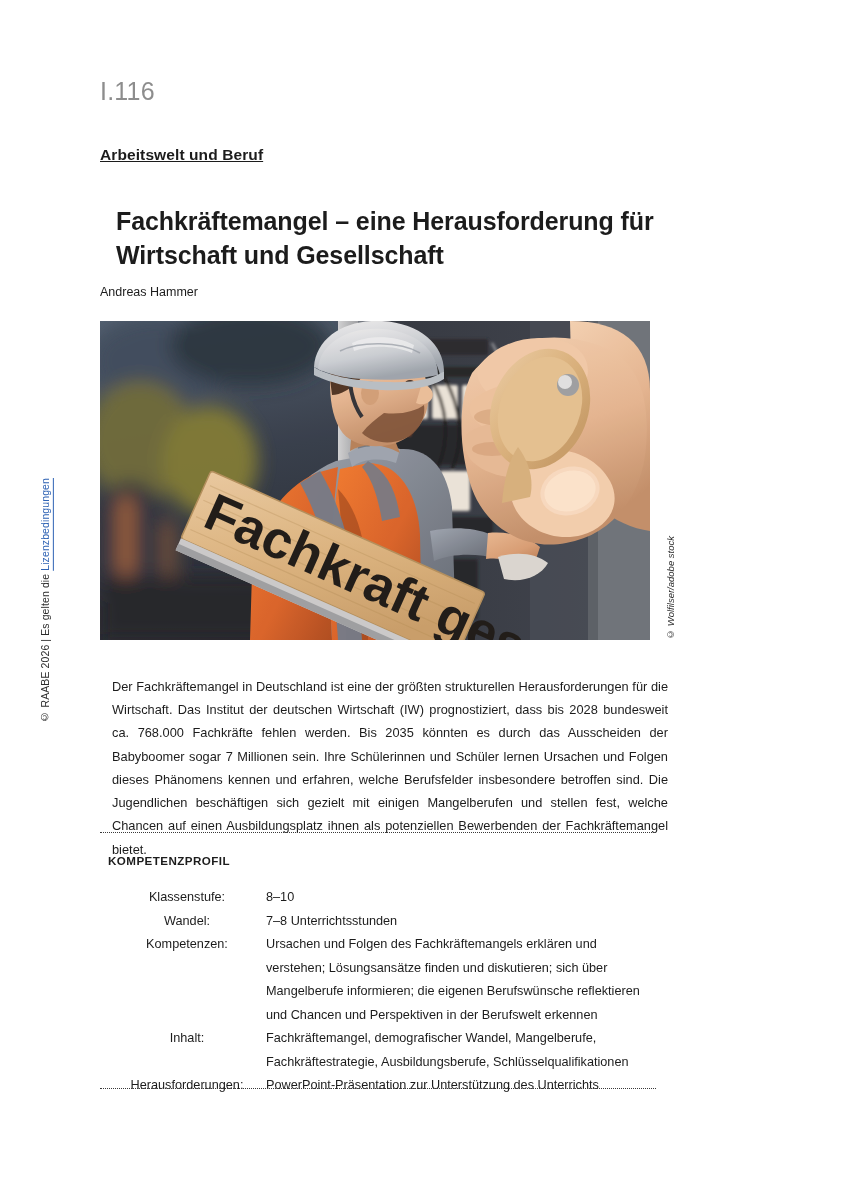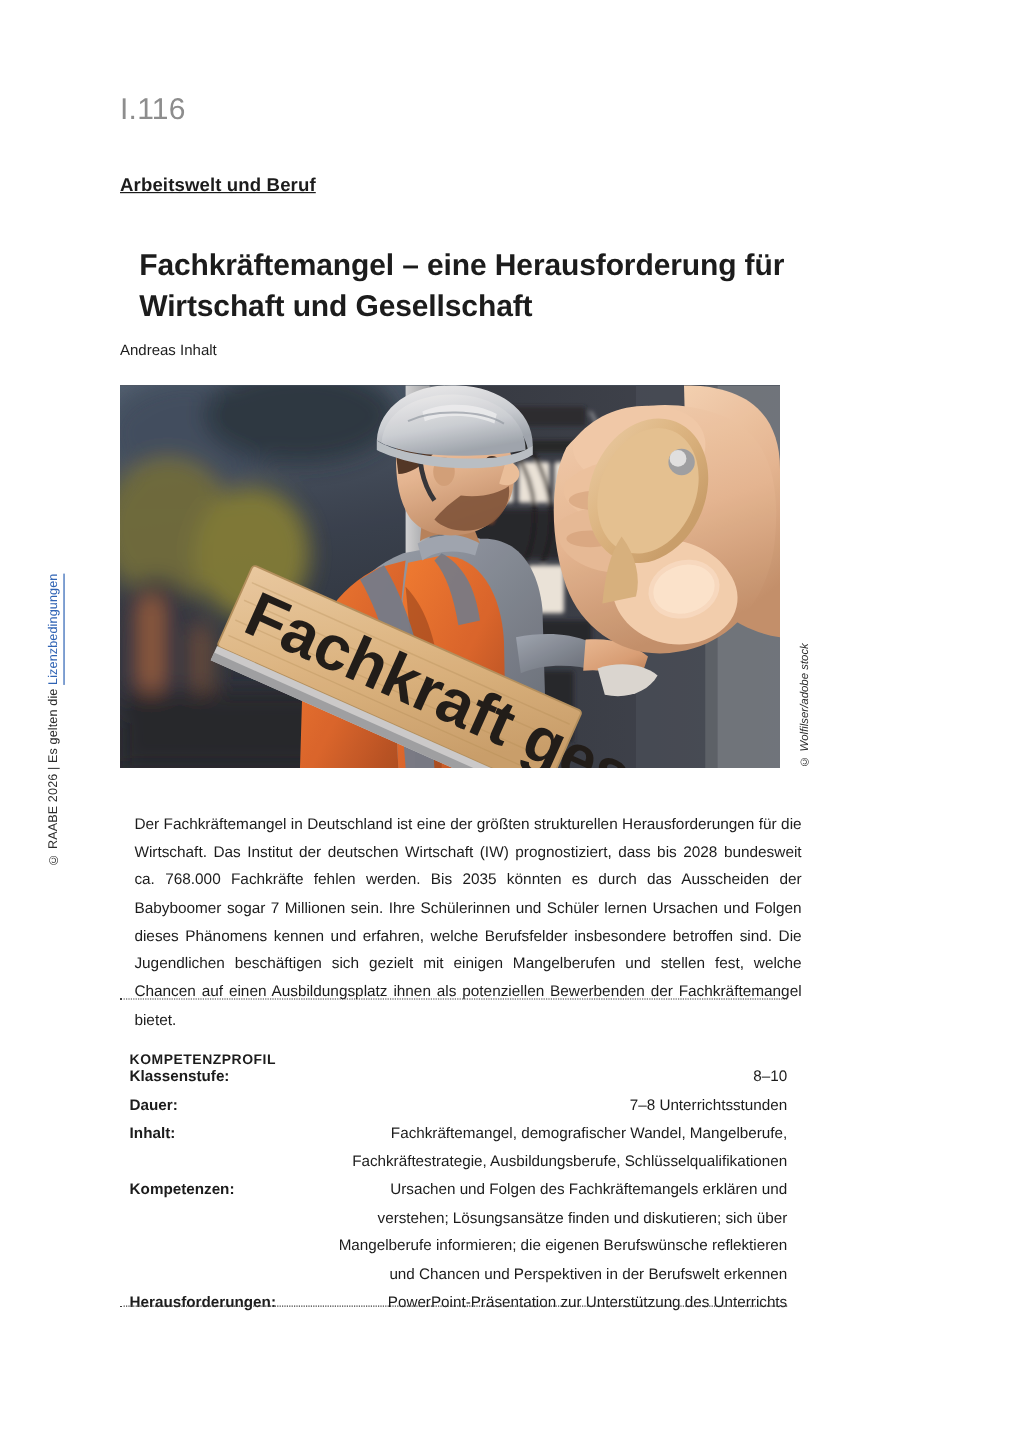--- a/index.html
+++ b/index.html
@@ -164,65 +164,64 @@
   
   .kp-title {
     position: absolute;
     left: 8px;
     top: 855px;
     font-size: 11.6px;
     font-weight: 700;
     letter-spacing: 0.45px;
     color: #1c1c1c;
     line-height: 1;
-    margin-top: 23px;
   }
 
   .kp-table {
     position: absolute;
     left: 8px;
     top: 886px;
     width: 548px;
     border-collapse: collapse;
   }
   .kp-table td {
     vertical-align: top;
     padding: 0;
     font-size: 12.7px;
     line-height: 1.85;
     color: #1c1c1c;
   }
   .kp-table td.k {
     width: 158px;
-    font-weight: 700;
+    font-weight: 400;
     white-space: nowrap;
+    text-align: center;
   }
   .kp-table td.v {
     font-weight: 400;
-    text-align: right;
   }
 </style>
 </head>
 <body>
 
 <div class="page">
 
   <div class="side-rail">
     <div class="vtext"><span>© RAABE 2026 | Es gelten die </span><span class="vlink">Lizenzbedingungen</span></div>
   </div>
 
   <div class="content">
 
     <div class="issue-code">I.116</div>
 
     <div class="kicker">Arbeitswelt und Beruf</div>
 
     <h1 class="headline">Fachkräftemangel – eine Herausforderung für Wirtschaft und Gesellschaft</h1>
 
-    <div class="author">Andreas Inhalt</div>
+    <div class="author">Andreas Hammer</div>
 
     <div class="hero-wrap">
       <div class="hero">
         <svg viewBox="0 0 550 319" preserveAspectRatio="xMidYMid slice" aria-hidden="true">
           <defs>
             <linearGradient id="bgSky" x1="0" y1="0" x2="0.3" y2="1">
               <stop offset="0%" stop-color="#4a5d72"></stop>
               <stop offset="45%" stop-color="#2f3b4c"></stop>
               <stop offset="100%" stop-color="#1d2430"></stop>
             </linearGradient>
@@ -447,30 +446,30 @@
 
     <div class="kp-title">KOMPETENZPROFIL</div>
 
     <table class="kp-table">
       <tbody>
         <tr>
           <td class="k">Klassenstufe:</td>
           <td class="v">8–10</td>
         </tr>
         <tr>
-          <td class="k">Dauer:</td>
+          <td class="k">Wandel:</td>
           <td class="v">7–8 Unterrichtsstunden</td>
+        </tr>
+        <tr>
+          <td class="k">Kompetenzen:</td>
+          <td class="v">Ursachen und Folgen des Fachkräftemangels erklären und verstehen; Lösungsansätze finden und diskutieren; sich über Mangelberufe informieren; die eigenen Berufswünsche reflektieren und Chancen und Perspektiven in der Berufswelt erkennen</td>
         </tr>
         <tr>
           <td class="k">Inhalt:</td>
           <td class="v">Fachkräftemangel, demografischer Wandel, Mangelberufe, Fachkräftestrategie, Ausbildungsberufe, Schlüsselqualifikationen</td>
-        </tr>
-        <tr>
-          <td class="k">Kompetenzen:</td>
-          <td class="v">Ursachen und Folgen des Fachkräftemangels erklären und verstehen; Lösungsansätze finden und diskutieren; sich über Mangelberufe informieren; die eigenen Berufswünsche reflektieren und Chancen und Perspektiven in der Berufswelt erkennen</td>
         </tr>
         <tr>
           <td class="k">Herausforderungen:</td>
           <td class="v">PowerPoint-Präsentation zur Unterstützung des Unterrichts</td>
         </tr>
       </tbody>
     </table>
 
     <div class="rule bottom"></div>
 

